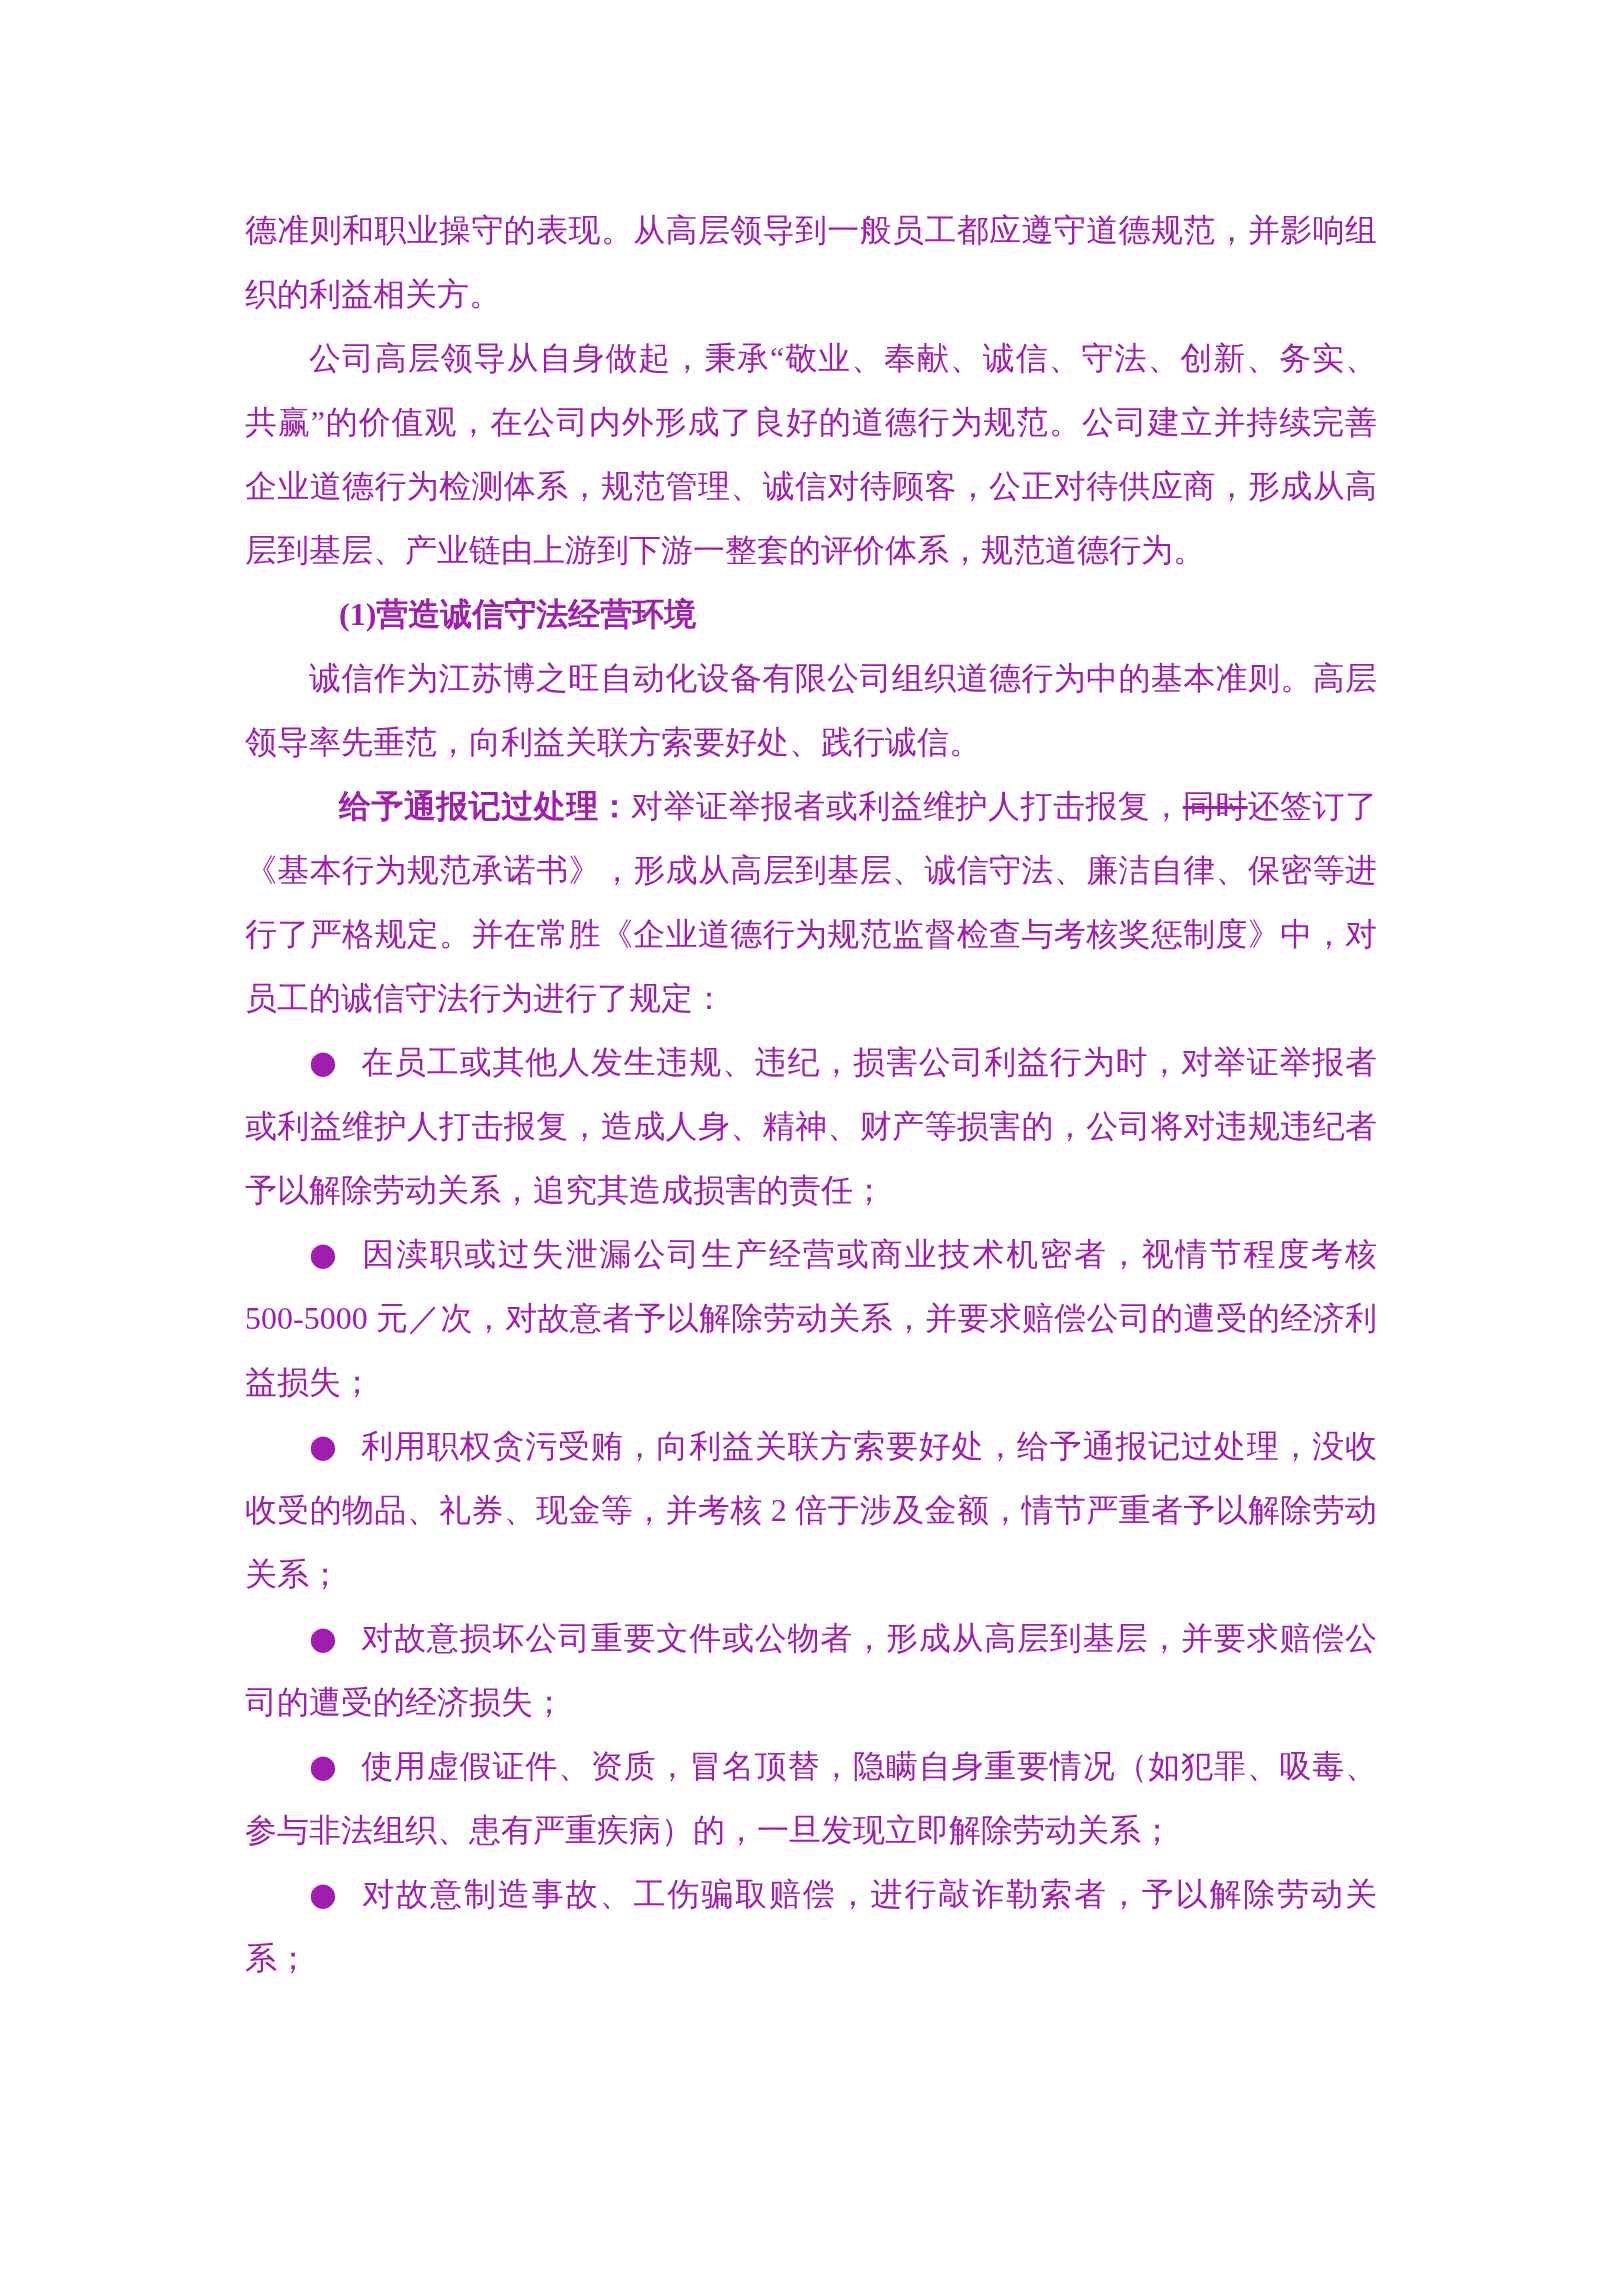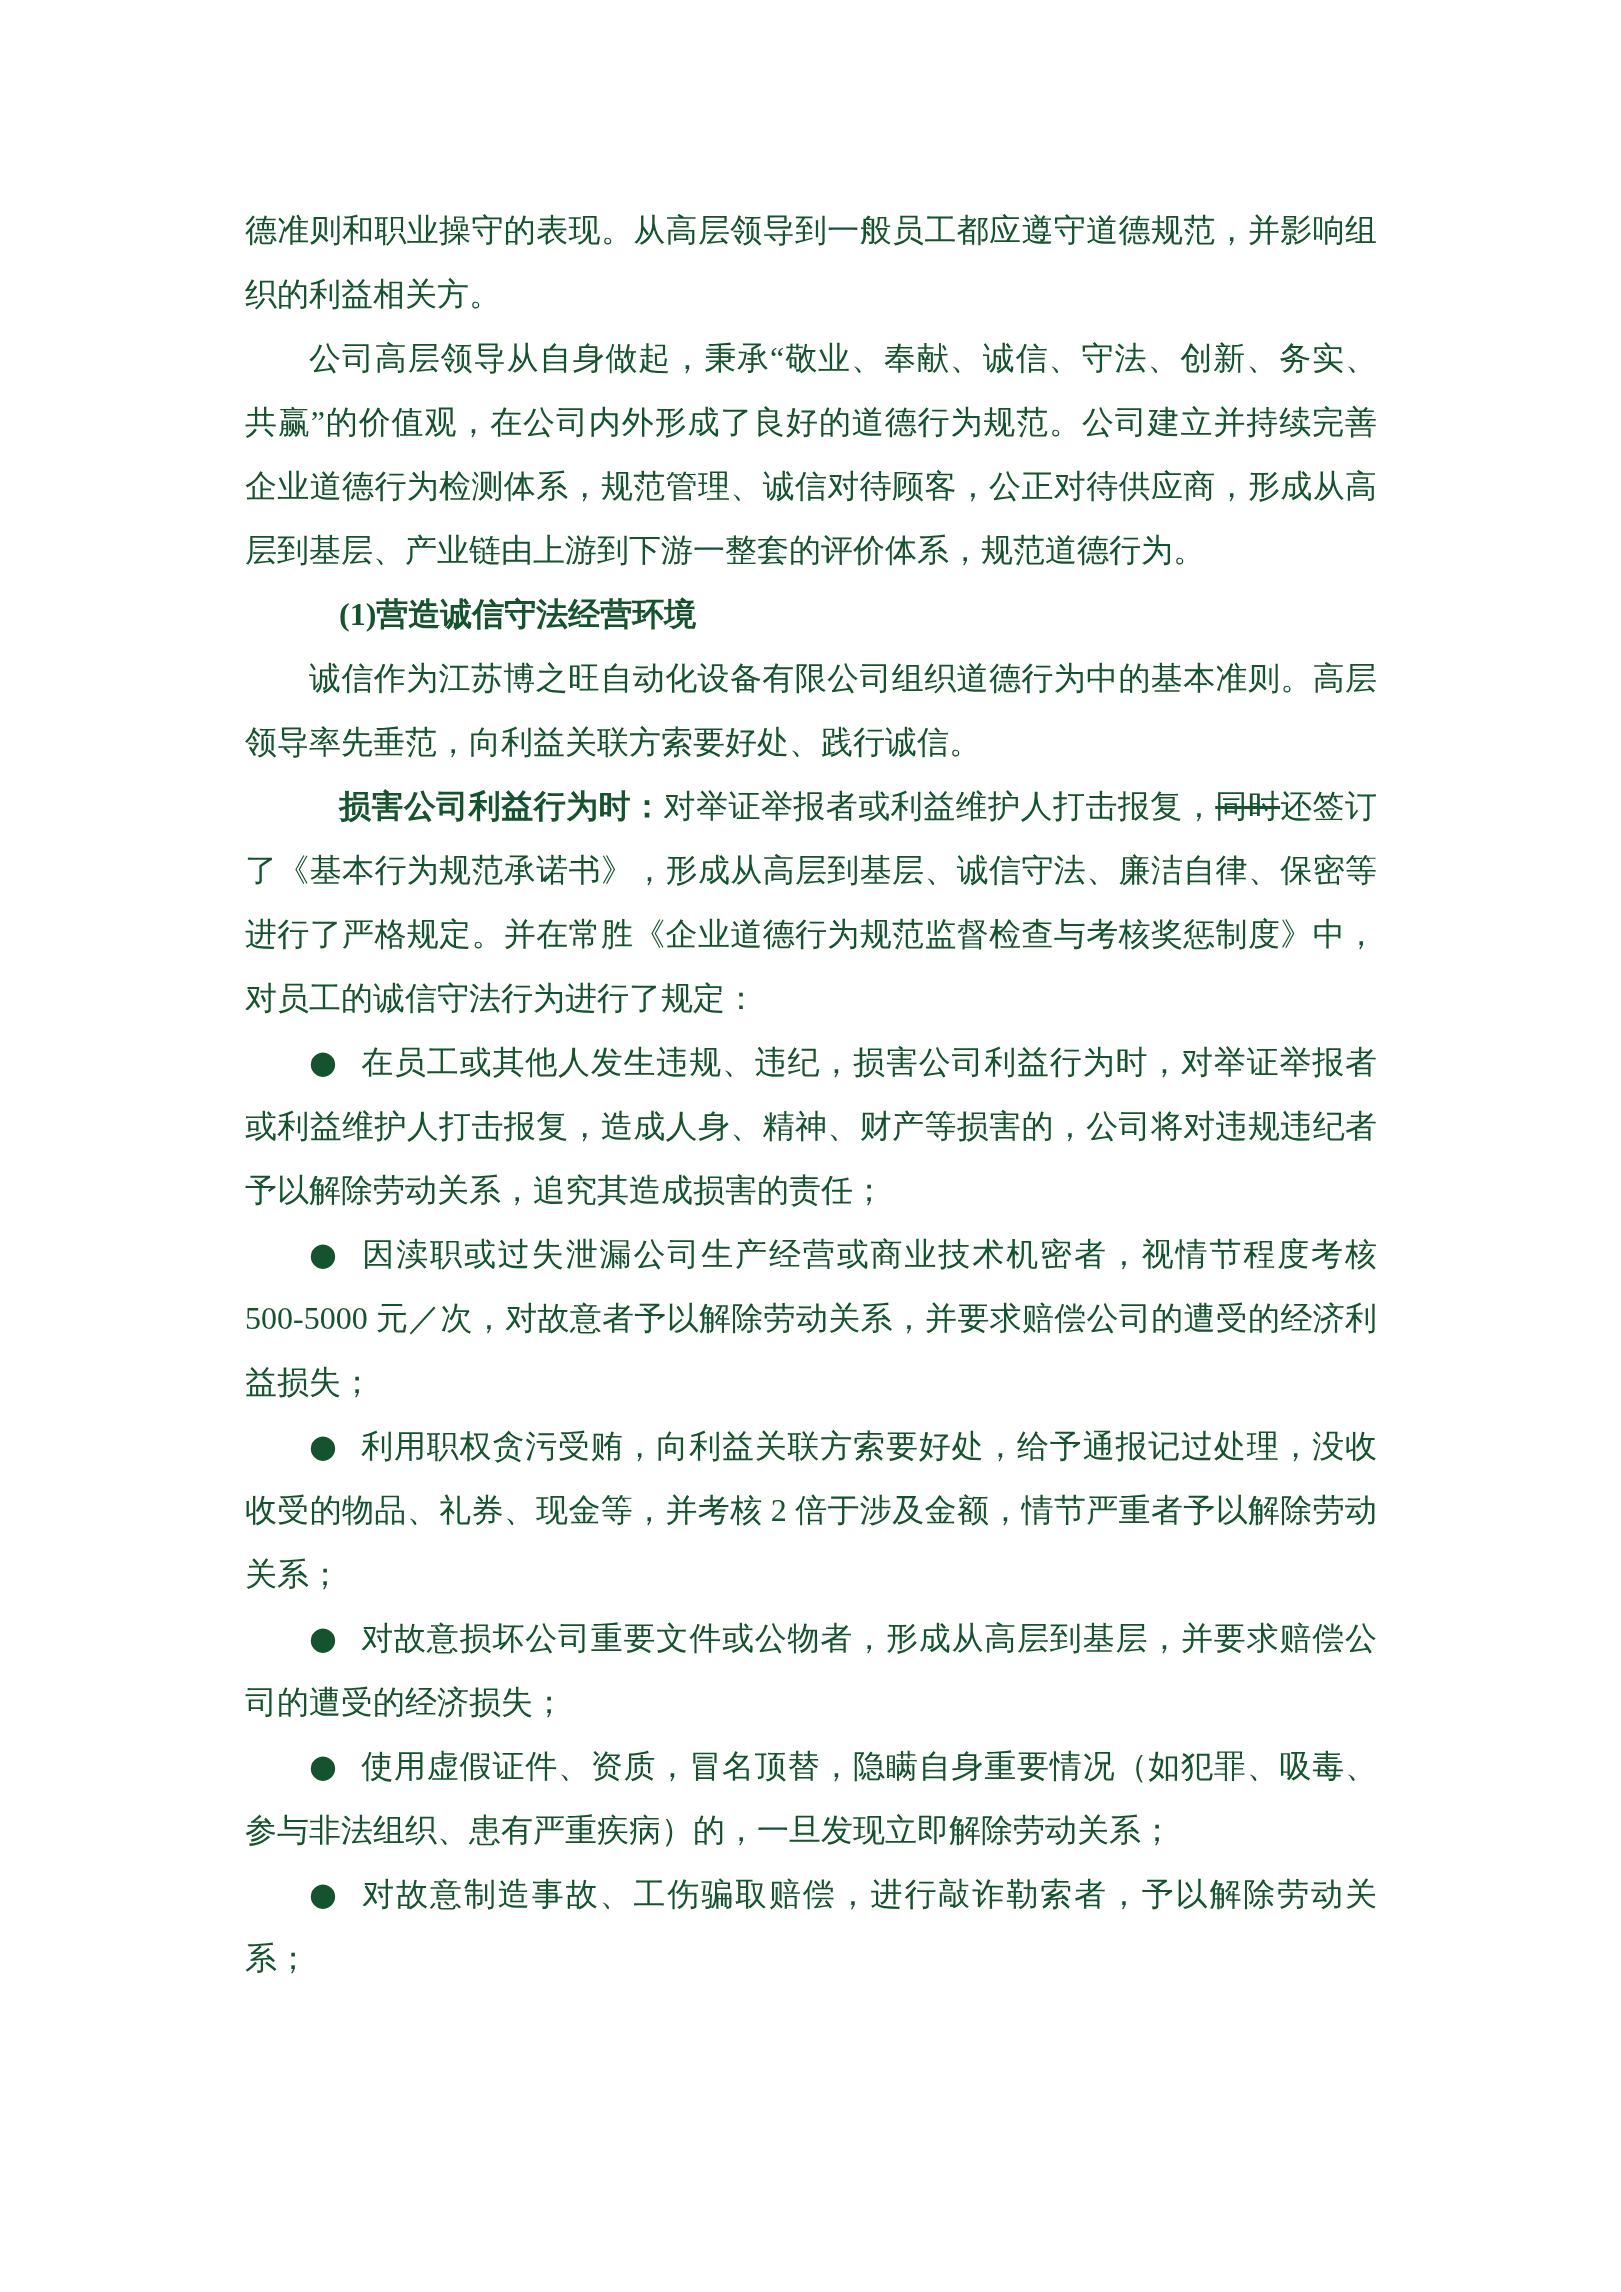--- a/index.html
+++ b/index.html
@@ -19,21 +19,21 @@
     background: #ffffff;
   }
   .page-text {
     position: absolute;
     left: 245px;
     top: 198px;
     width: 1132px;
     font-family: "Liberation Serif", "DejaVu Serif", serif;
     font-size: 32px;
     line-height: 64px;
-    color: #14532d;
+    color: #a21caf;
     text-align: justify;
   }
   .para {
     margin: 0;
     padding: 0;
   }
   .indent {
     text-indent: 2em;
   }
   .heading {
@@ -54,21 +54,21 @@
 </style>
 </head>
 <body>
 
 <div class="sheet">
   <div class="page-text" id="page-text">
       <p class="para"><span class="">德准则和职业操守的表现。从高层领导到一般员工都应遵守道德规范，并影响组织的利益相关方。</span></p>
       <p class="para indent"><span class="">公司高层领导从自身做起，秉承“敬业、奉献、诚信、守法、创新、务实、共赢”的价值观，在公司内外形成了良好的道德行为规范。公司建立并持续完善企业道德行为检测体系，规范管理、诚信对待顾客，公正对待供应商，形成从高层到基层、产业链由上游到下游一整套的评价体系，规范道德行为。</span></p>
       <p class="para indent heading"><span class="bold">(1)营造诚信守法经营环境</span></p>
       <p class="para indent"><span class="">诚信作为江苏博之旺自动化设备有限公司组织道德行为中的基本准则。高层领导率先垂范，向利益关联方索要好处、践行诚信。</span></p>
-      <p class="para indent"><span class="bold">损害公司利益行为时：</span><span class="">对举证举报者或利益维护人打击报复，</span><span class="strike">同时</span><span class="">还签订了《基本行为规范承诺书》，形成从高层到基层、诚信守法、廉洁自律、保密等进行了严格规定。并在常胜《企业道德行为规范监督检查与考核奖惩制度》中，对员工的诚信守法行为进行了规定：</span></p>
+      <p class="para indent"><span class="bold">给予通报记过处理：</span><span class="">对举证举报者或利益维护人打击报复，</span><span class="strike">同时</span><span class="">还签订了《基本行为规范承诺书》，形成从高层到基层、诚信守法、廉洁自律、保密等进行了严格规定。并在常胜《企业道德行为规范监督检查与考核奖惩制度》中，对员工的诚信守法行为进行了规定：</span></p>
       <p class="para indent"><span class="bullet-mark">●</span><span class="">在员工或其他人发生违规、违纪，损害公司利益行为时，对举证举报者或利益维护人打击报复，造成人身、精神、财产等损害的，公司将对违规违纪者予以解除劳动关系，追究其造成损害的责任；</span></p>
       <p class="para indent"><span class="bullet-mark">●</span><span class="">因渎职或过失泄漏公司生产经营或商业技术机密者，视情节程度考核 500-5000 元／次，对故意者予以解除劳动关系，并要求赔偿公司的遭受的经济利益损失；</span></p>
       <p class="para indent"><span class="bullet-mark">●</span><span class="">利用职权贪污受贿，向利益关联方索要好处，给予通报记过处理，没收收受的物品、礼券、现金等，并考核 2 倍于涉及金额，情节严重者予以解除劳动关系；</span></p>
       <p class="para indent"><span class="bullet-mark">●</span><span class="">对故意损坏公司重要文件或公物者，形成从高层到基层，并要求赔偿公司的遭受的经济损失；</span></p>
       <p class="para indent"><span class="bullet-mark">●</span><span class="">使用虚假证件、资质，冒名顶替，隐瞒自身重要情况（如犯罪、吸毒、参与非法组织、患有严重疾病）的，一旦发现立即解除劳动关系；</span></p>
       <p class="para indent"><span class="bullet-mark">●</span><span class="">对故意制造事故、工伤骗取赔偿，进行敲诈勒索者，予以解除劳动关系；</span></p>
     </div>
 </div>
 
 

